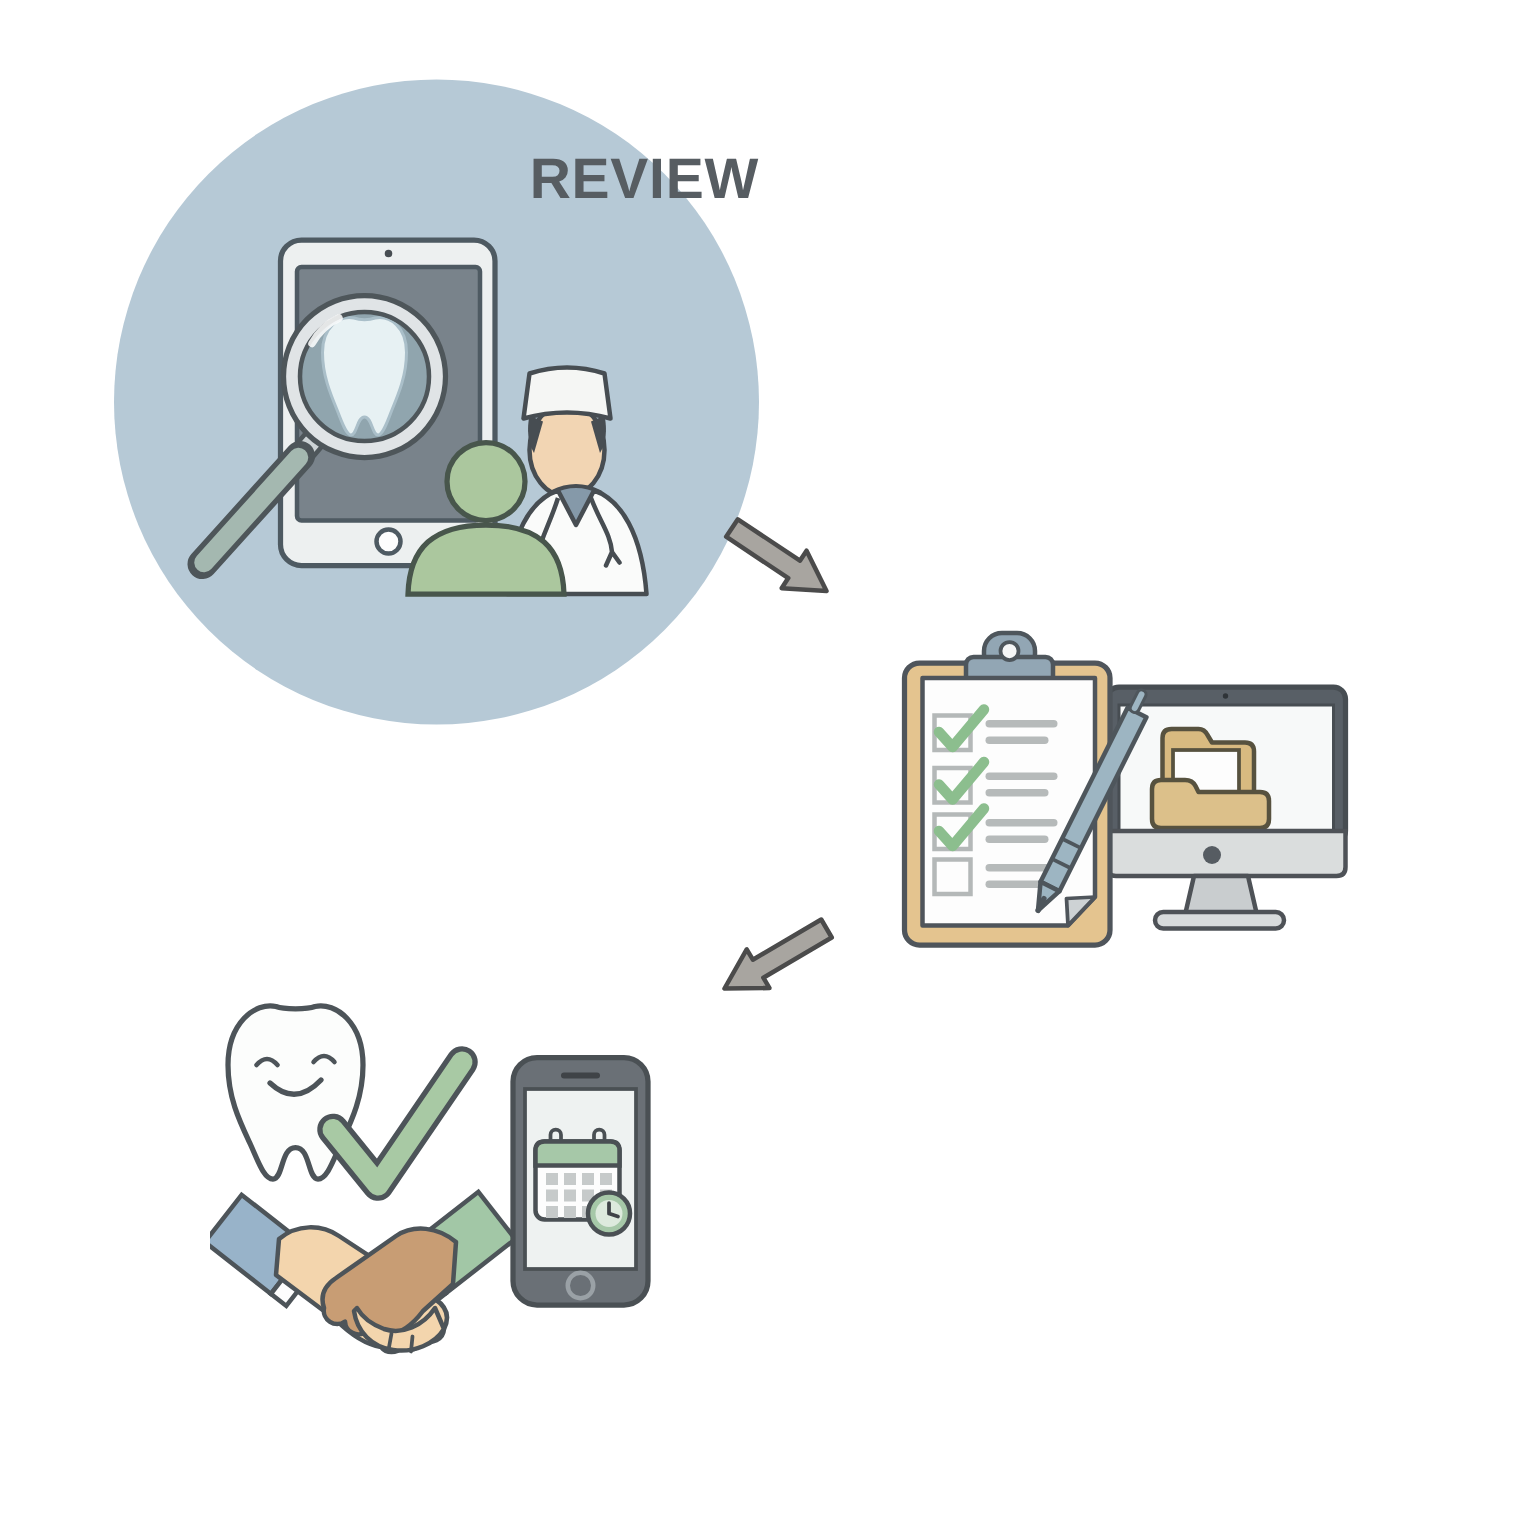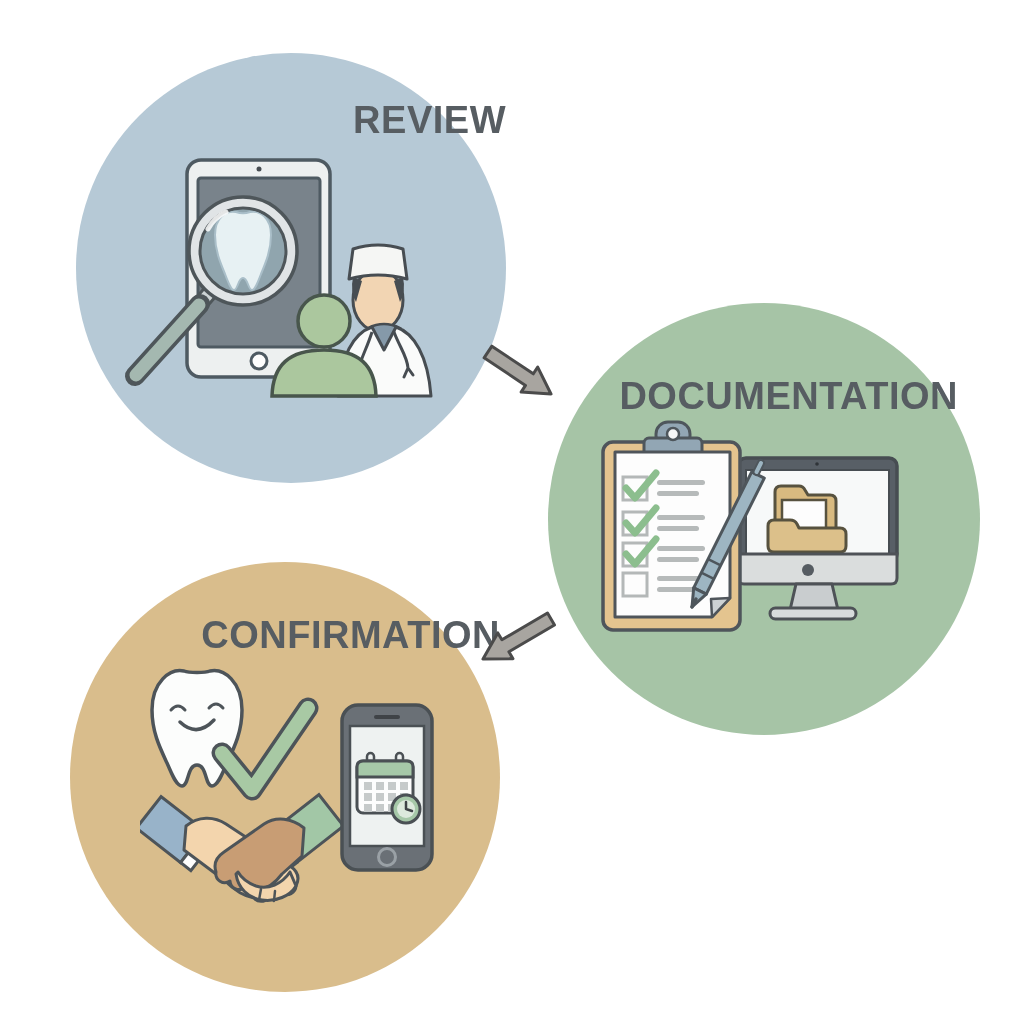--- a/index.html
+++ b/index.html
@@ -24,27 +24,21 @@
 </style>
 </head>
 <body>
 
 <div class="canvas">
 
   <div class="circle circle-review">
     <div class="step-label label-review">REVIEW</div>
   </div>
 
-  <div class="circle circle-documentation">
-    <div class="step-label label-documentation">DOCUMENTATION</div>
-  </div>
-
-  <div class="circle circle-confirmation">
-    <div class="step-label label-confirmation">CONFIRMATION</div>
-  </div>
+
 
   <svg class="art" style="left:120px;top:150px" width="330" height="255" viewBox="0 0 330 255">
     <g>
       <rect x="67" y="10" width="143" height="217" rx="14" fill="#edf0f0" stroke="#4e5a62" stroke-width="3.5"></rect>
       <circle cx="139" cy="19" r="2.5" fill="#474d52"></circle>
       <rect x="78" y="28" width="122" height="169" rx="3" fill="#79838b" stroke="#4e5a62" stroke-width="3"></rect>
       <circle cx="139" cy="211" r="8" fill="#fdfdfd" stroke="#4e5a62" stroke-width="3"></circle>
     </g>
     <g>
       <rect x="250" y="164" width="16" height="20" fill="#f2d5b3" stroke="#474d52" stroke-width="2.5"></rect>

